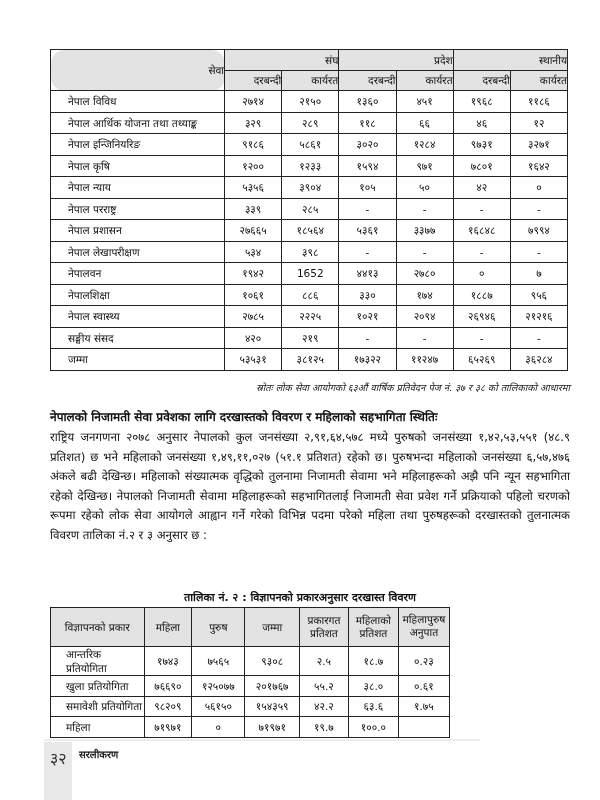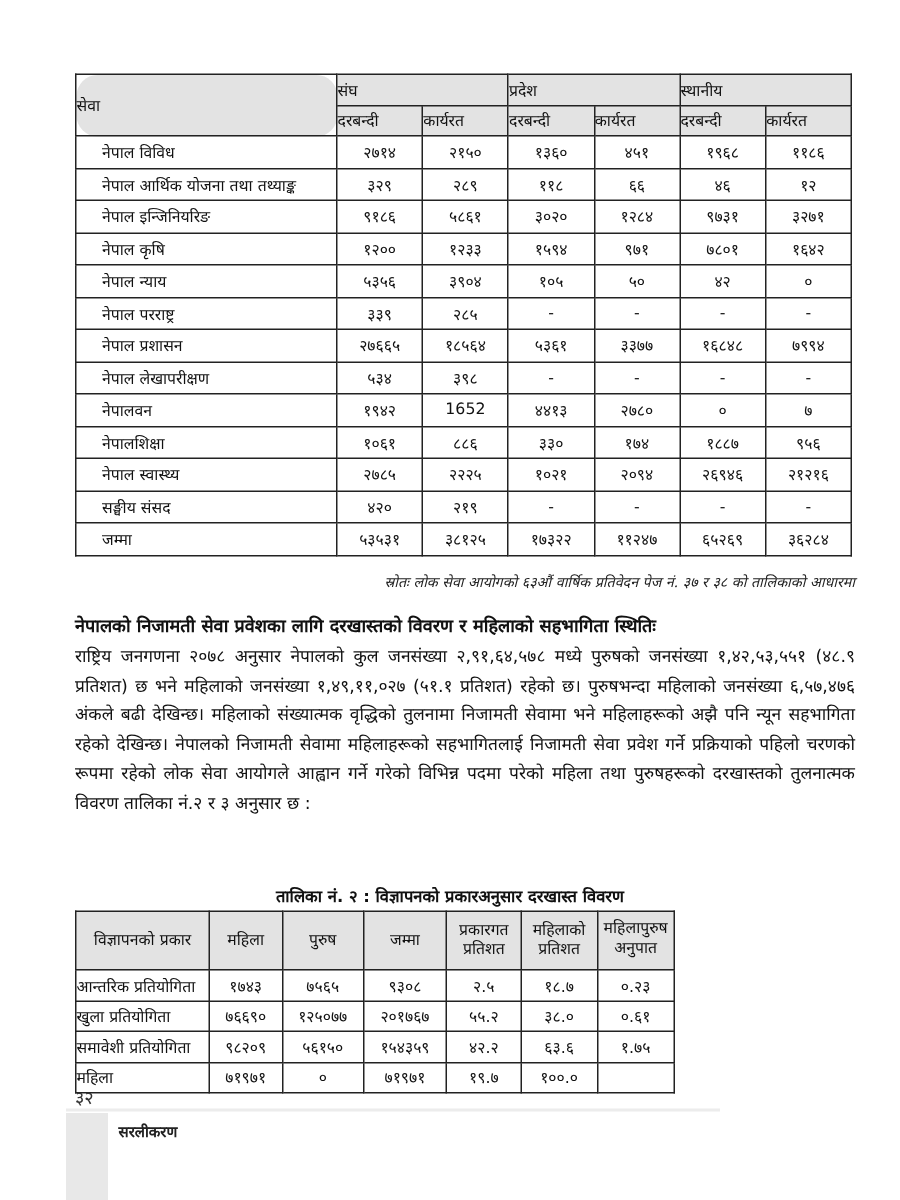--- a/index.html
+++ b/index.html
@@ -3,42 +3,42 @@
 <meta charset="utf-8">
 <style>
   html, body { margin: 0; padding: 0; background: #ffffff; }
   body { width: 600px; height: 800px; position: relative; overflow: hidden;
          font-family: "DejaVu Sans", sans-serif; color: #111; }
   table { border-collapse: collapse; }
   td, th { border: 1px solid #222; padding: 0; font-weight: normal; }
 
   
   #t1 { position: absolute; left: 50px; top: 49px; width: 518px; font-size: 10.5px; }
-  #t1 th { background: #e3e3e3; height: 19px; text-align: left; }
+  #t1 th { background: #e3e3e3; height: 19px; text-align: right; }
   #t1 th.svc { height: 40px; border-radius: 14px; }
   #t1 td { height: 20.5px; text-align: center; }
   #t1 td.name { text-align: left; padding-left: 17px; width: 163px; }
   #t1 td.num { width: 58px; }
 
   .source { position: absolute; left: 140px; top: 381px; width: 430px; font-size: 9.5px;
             font-style: italic; font-family: "DejaVu Serif", serif; text-align: right; color: #222; }
 
   .heading { position: absolute; left: 50px; top: 408px; font-size: 12px; font-weight: bold; white-space: nowrap; }
   .para { position: absolute; left: 50px; top: 428px; width: 520px; font-size: 11.6px; line-height: 19.6px;
           text-align: justify; }
 
   .t2-caption { position: absolute; left: 0; width: 600px; top: 589px; text-align: center; font-size: 11px; font-weight: bold; }
   #t2 { position: absolute; left: 50px; top: 607px; width: 400px; font-size: 10.5px; }
   #t2 th { background: #e3e3e3; height: 38px; text-align: center; line-height: 13px; }
   #t2 td { height: 19.5px; text-align: center; }
-  #t2 td.name { text-align: left; padding-left: 0; }
+  #t2 td.name { text-align: left; padding-left: 15px; }
 
   .footer-bar { position: absolute; left: 44px; top: 742px; width: 28px; height: 58px; background: #e8e8e8; }
   .footer-line { position: absolute; left: 44px; top: 739px; width: 436px; height: 2px; background: #ececec; }
-  .page-num { position: absolute; left: 50px; top: 723px; font-size: 12px; color: #333; }
+  .page-num { position: absolute; left: 50px; top: 747px; font-size: 16px; color: #333; }
   .running-title { position: absolute; left: 79px; top: 747px; font-size: 10px; font-weight: bold; color: #222; }
 </style>
 </head>
 <body>
 
 <table id="t1">
   <thead>
     <tr>
       <th class="svc" rowspan="2">सेवा</th>
       <th colspan="2">संघ</th>

